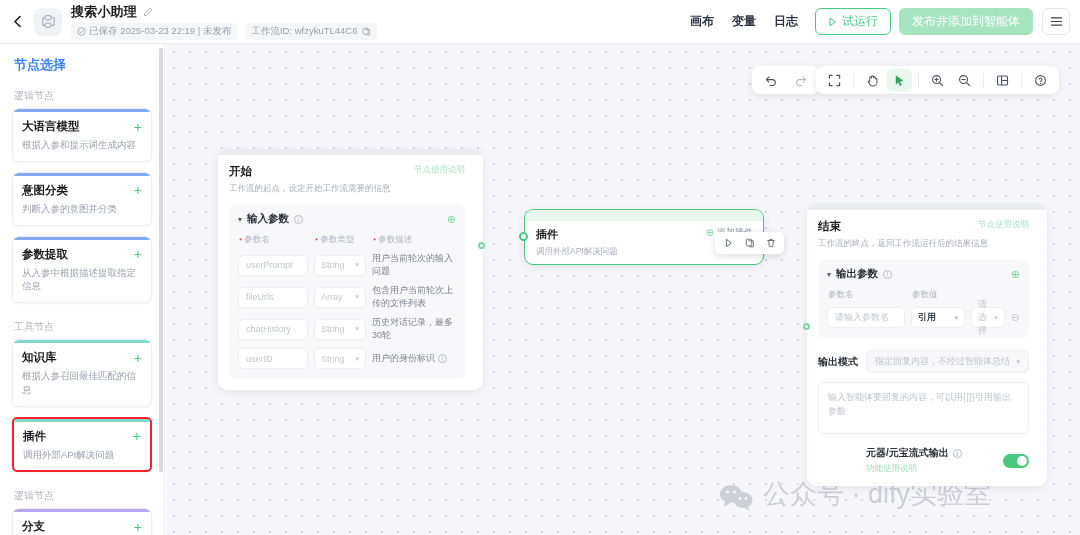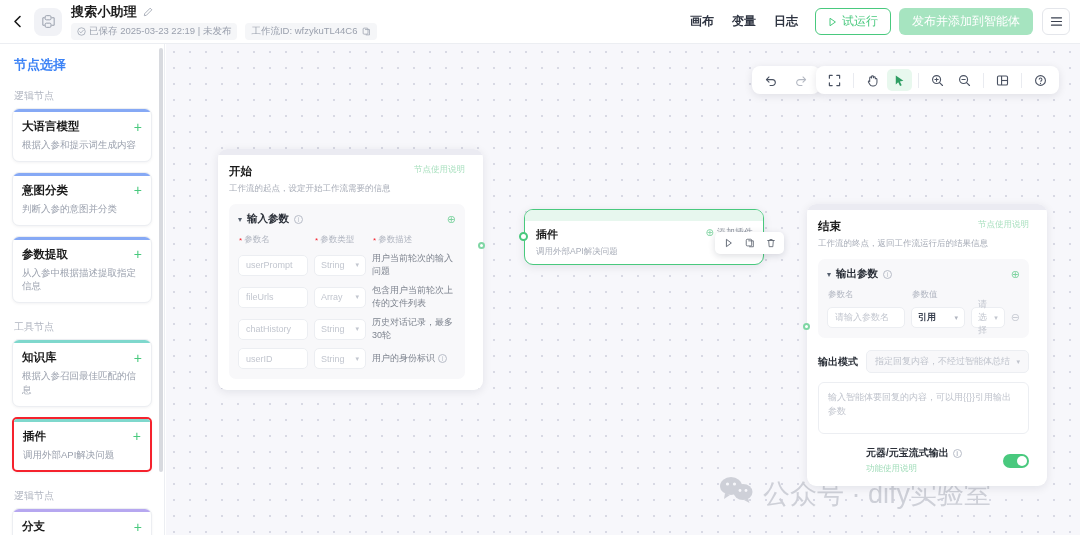--- a/index.html
+++ b/index.html
@@ -202,21 +202,21 @@
   .switch {
     width: 26px; height: 14px; border-radius: 8px; background: #49c97e; position: relative; cursor: pointer;
   }
   .switch .knob {
     position: absolute; right: 2px; top: 2px; width: 10px; height: 10px;
     border-radius: 50%; background: #fff;
   }
 
   
   .watermark {
-    position: absolute; left: 553px; top: 432px; display: flex; align-items: flex-start;
+    position: absolute; left: 553px; top: 432px; display: flex; align-items: flex-end;
     gap: 10px; color: #ced0d8; font-size: 27px; z-index: 5; pointer-events: none;
     white-space: nowrap;
   }
 </style>
 </head>
 <body>
 
 <div id="app">
 
   <div class="header">

